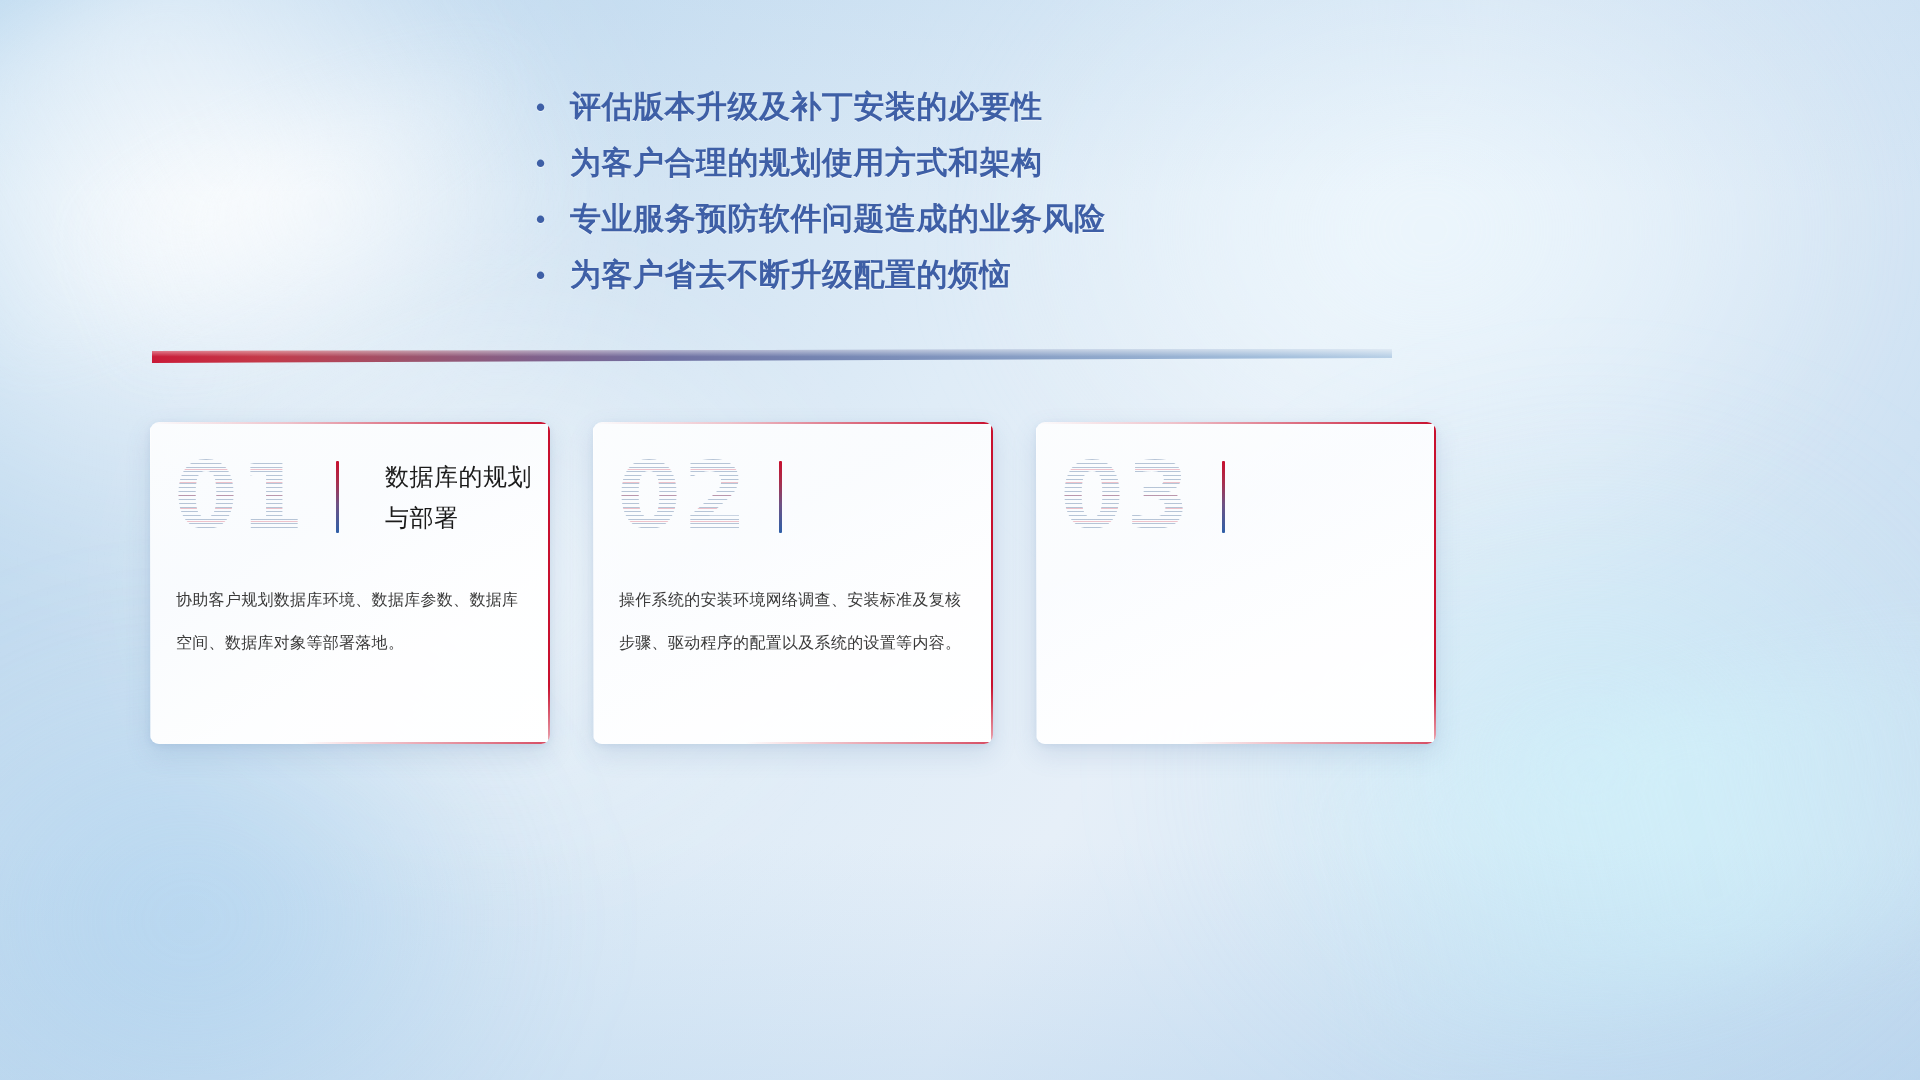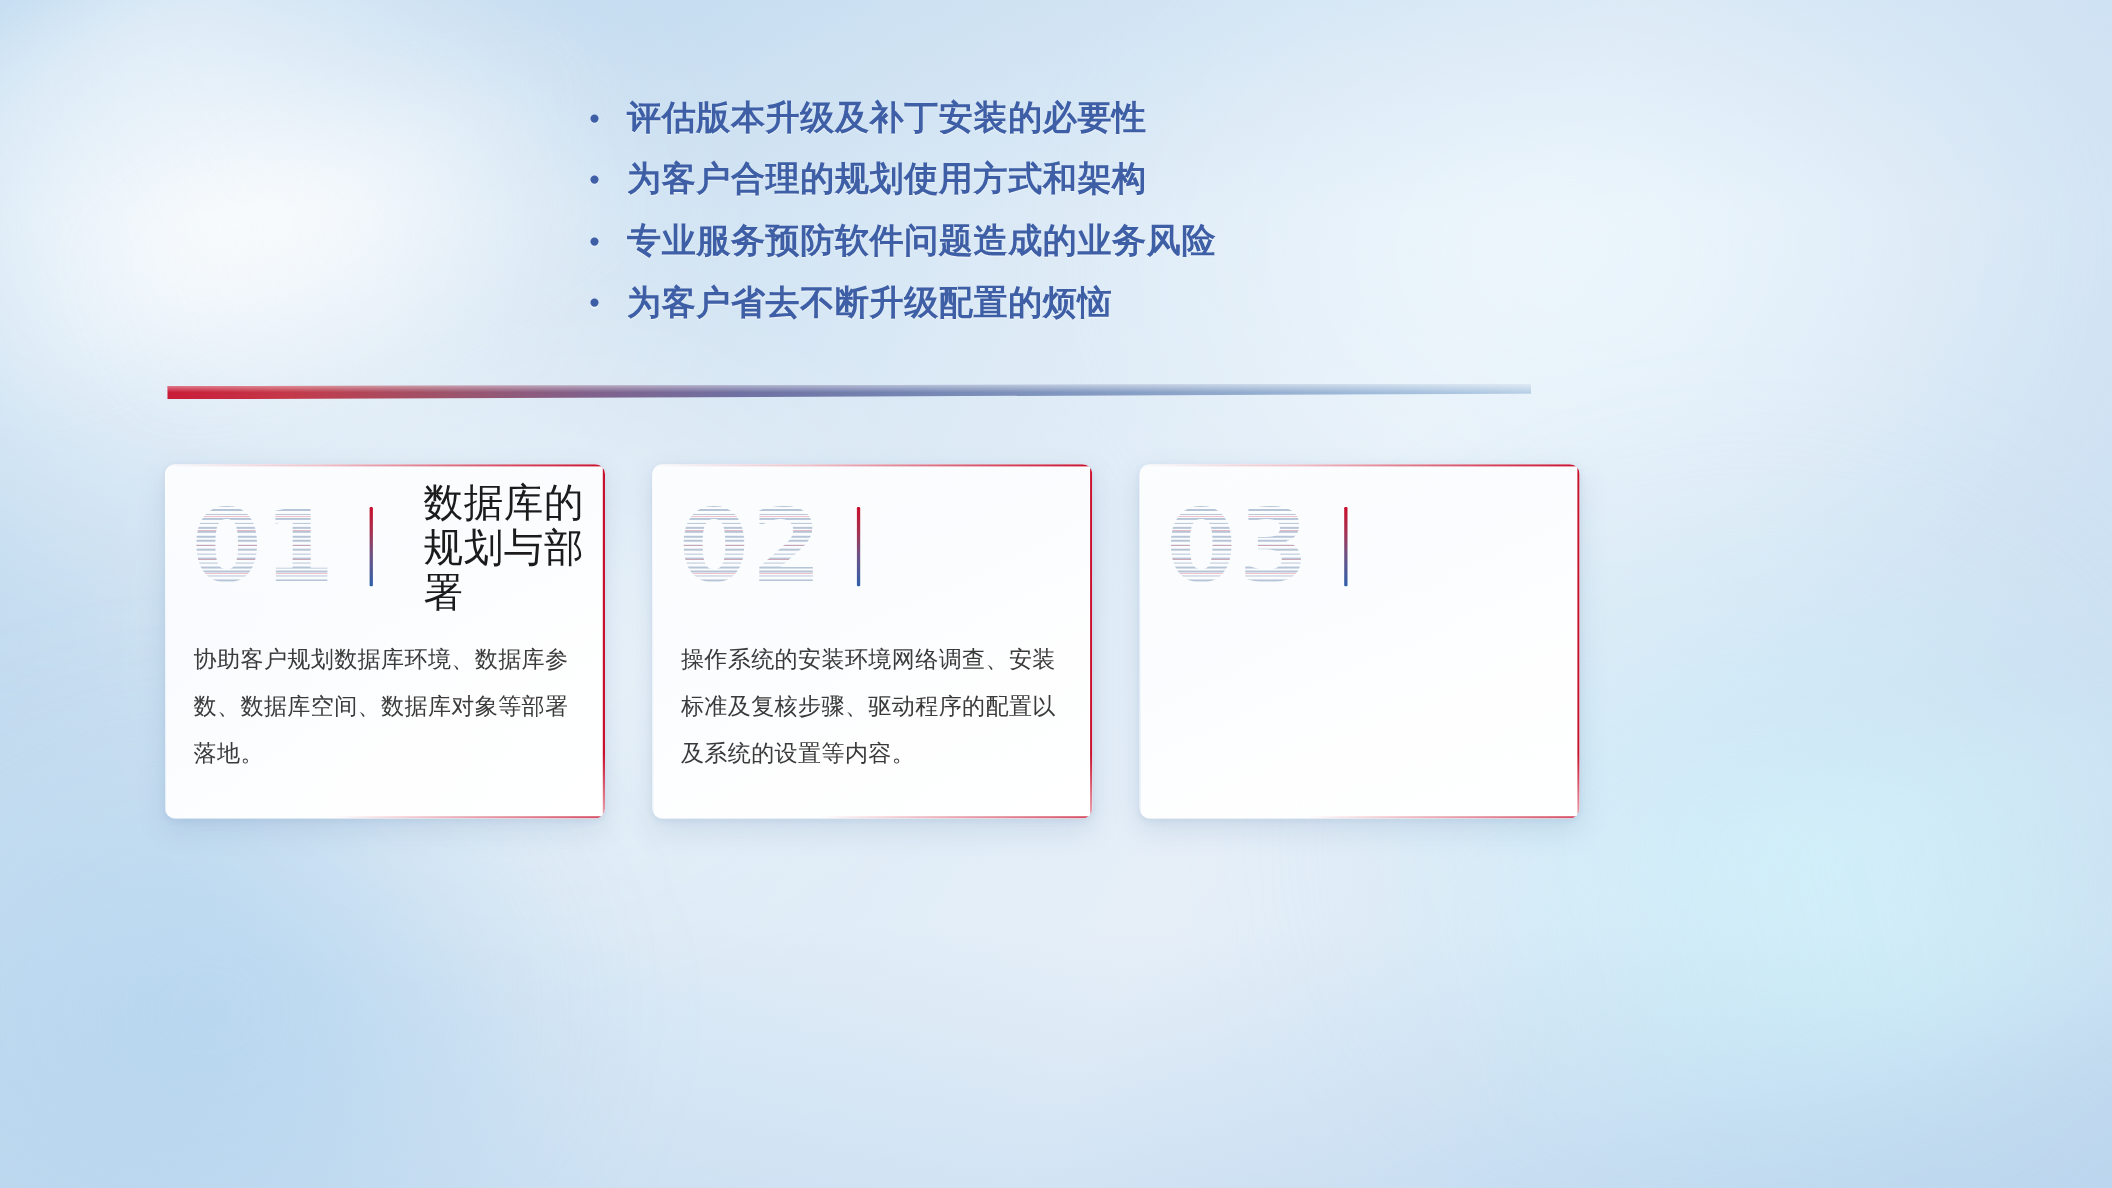--- a/index.html
+++ b/index.html
@@ -161,28 +161,28 @@
     -webkit-text-fill-color:transparent;
     opacity:.45;
   }
   .vbar{
     flex:0 0 auto;width:3px;height:72px;margin:0 22px 0 4px;
     background:linear-gradient(180deg,#c8102e 0%,#a82f4e 30%,#6f5284 60%,#2e5fa8 100%);
     border-radius:1px;
   }
   .card-title{
     flex:1 1 auto;
-    font-size:36px;line-height:41px;
+    font-size:24px;line-height:41px;
     color:#1b1b1b;font-weight:500;
     letter-spacing:.5px;
     padding-right:16px;
   }
   .card-body{
     padding:6px 26px 0 26px;
-    font-size:21px;line-height:43px;
+    font-size:16px;line-height:43px;
     color:#3a3a3a;
     letter-spacing:.3px;
   }
 </style>
 </head>
 <body>
 
 <div id="bg">
   <div class="bg-base"></div>
   <div class="glow g1"></div>

